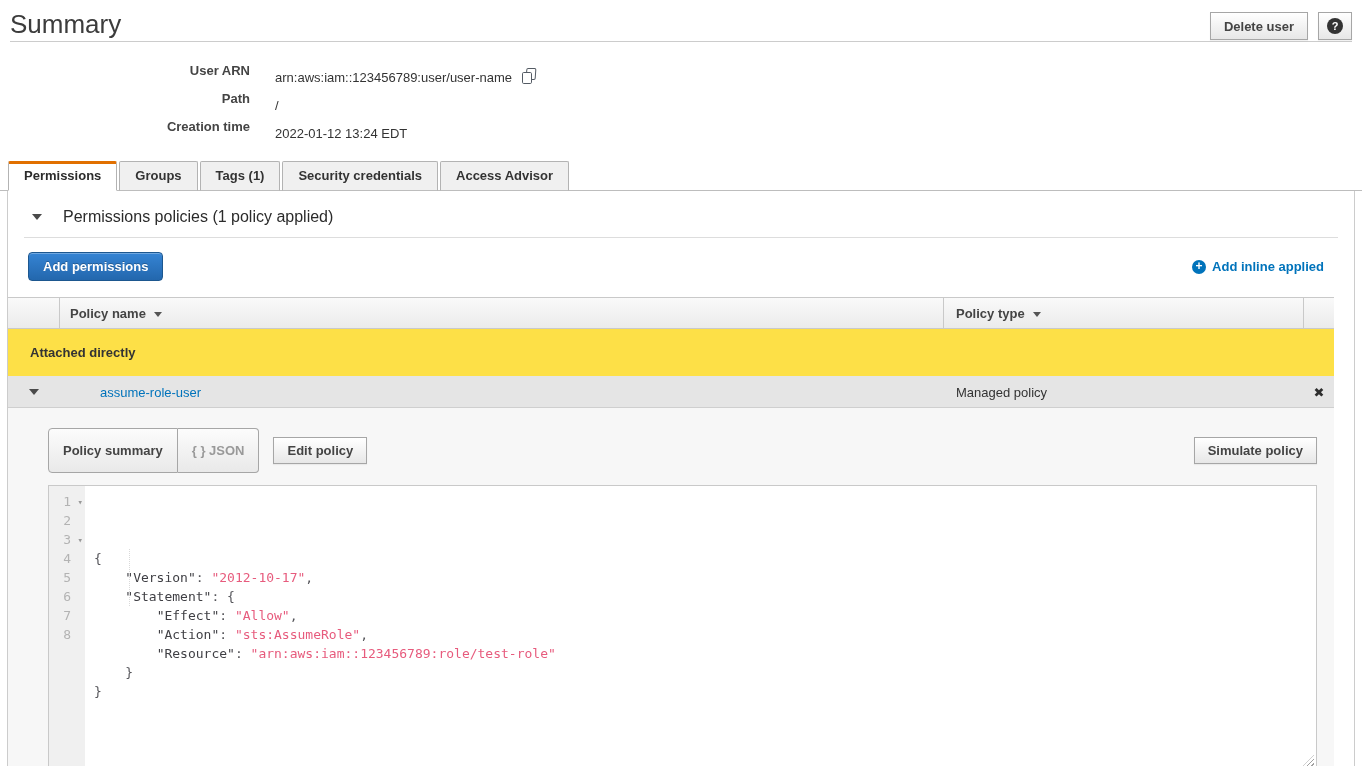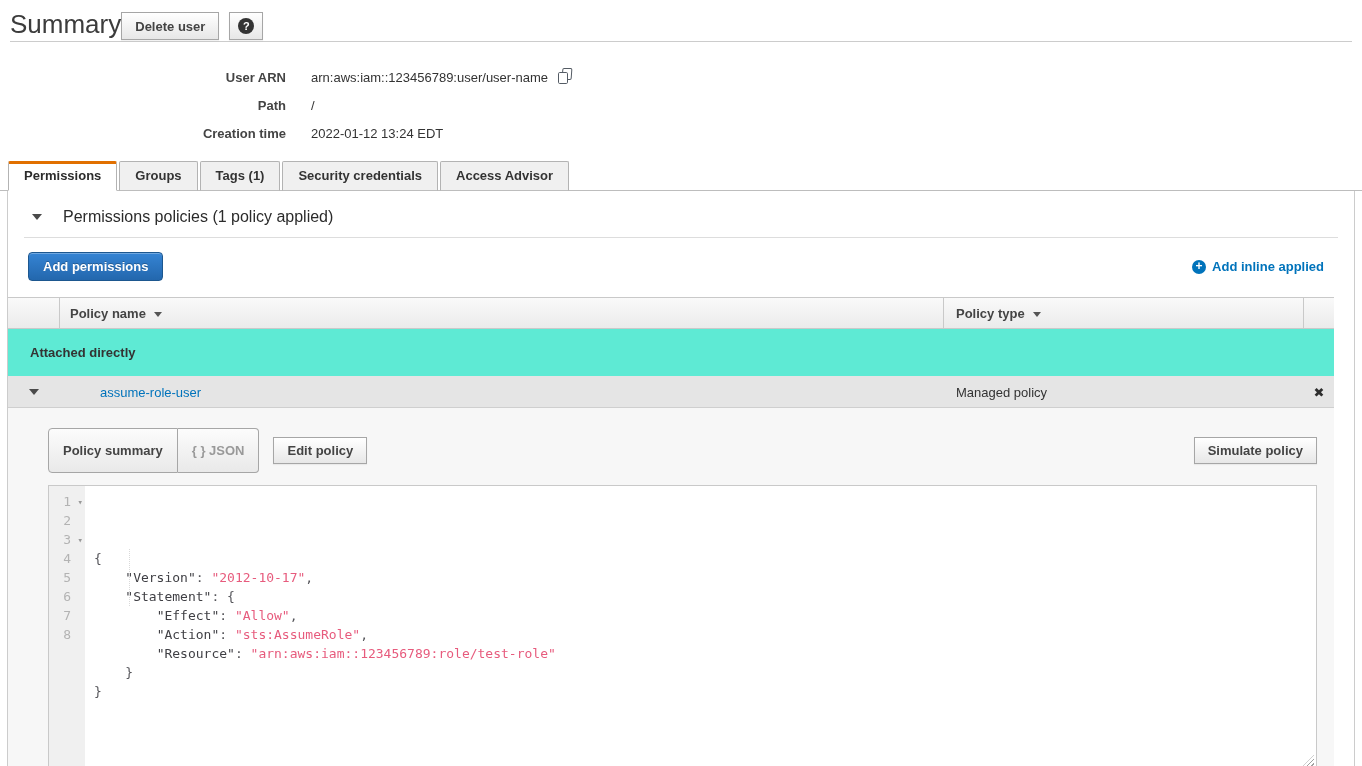--- a/index.html
+++ b/index.html
@@ -5,40 +5,40 @@
   * { box-sizing: border-box; }
   html,body { margin:0; padding:0; }
   body {
     width:1362px; height:766px; overflow:hidden;
     background:#fff; color:#333;
     font-family:"Liberation Sans","DejaVu Sans",sans-serif;
     font-size:13px;
   }
 
   
-  .page-header { display:flex; align-items:flex-start;
+  .page-header { display:flex; justify-content:space-between; align-items:flex-start;
     padding:9px 10px 0 10px; height:41px; }
   .page-title { font-size:26px; color:#3c3c3c; font-weight:400; line-height:30px; }
   .header-actions { display:flex; gap:10px; margin-top:3px; }
   .btn {
     background:linear-gradient(#ffffff,#e7e7e7);
     border:1px solid #a6a6a6; border-radius:0;
     font-weight:bold; font-size:13px; color:#444;
     padding:5px 13px; cursor:pointer; line-height:15px;
     box-shadow:0 1px 1px rgba(0,0,0,0.05);
     font-family:inherit;
   }
   .btn-help { padding:5px 8px; display:flex; align-items:center; }
   .q-circle { display:inline-block; width:16px; height:16px; background:#333; color:#fff;
     border-radius:50%; font-size:11px; line-height:16px; text-align:center; font-weight:bold; }
   .header-divider { border-bottom:1px solid #ccc; margin:0 10px; }
 
   
   .info-section { padding:21px 0 0 0; height:119px; }
-  .info-row { display:flex; align-items:center; height:28px;padding-left:36px; }
+  .info-row { display:flex; height:28px; }
   .info-label { width:250px; text-align:right; font-weight:bold; color:#444; }
   .info-value { margin-left:25px; color:#333; display:flex; align-items:center; gap:9px; }
   .copy-icon { display:inline-block; cursor:pointer; margin-top:1px; }
 
   
   .tabs-bar { display:flex; align-items:flex-end; padding-left:8px; border-bottom:1px solid #bdbdbd; height:30px; }
   .tab {
     background:#f0f0f0; border:1px solid #b3b3b3; border-bottom:1px solid #bdbdbd;
     margin-right:2px; margin-bottom:-1px;
     padding:6px 15px 7px 15px; font-size:13px; font-weight:bold; color:#333;
@@ -80,21 +80,21 @@
     border-top:1px solid #c9c9c9; border-bottom:1px solid #c9c9c9; font-weight:bold; color:#444;text-align:right; }
   .hcell { display:flex; align-items:center; gap:8px; height:100%; }
   .col-toggle { width:52px; border-right:1px solid #c9c9c9; }
   .col-name { flex:1; padding-left:10px; border-right:1px solid #c9c9c9; }
   .col-type { width:360px; padding-left:12px; border-right:1px solid #c9c9c9; }
   .col-x { width:30px; justify-content:center; }
   .sort-caret { width:0; height:0; border-left:4px solid transparent; border-right:4px solid transparent;
     border-top:5px solid #555; margin-top:2px; cursor:pointer; }
 
   .group-row { height:48px; display:flex; align-items:center; padding-left:22px;
-    font-weight:bold; color:#333; background:#5eead4; border-bottom:1px solid #e5e5e5; }
+    font-weight:bold; color:#333; background:#fde047; border-bottom:1px solid #e5e5e5; }
 
   .policy-row { height:30px; display:flex; align-items:center; background:#e5e5e5; }
   .rcell { display:flex; align-items:center; height:100%; }
   .row-toggle { width:52px; justify-content:center; cursor:pointer; }
   .row-name { flex:1; padding-left:40px; }
   .row-type { width:360px; padding-left:12px; color:#333; }
   .row-x { width:30px; justify-content:center; font-weight:bold; color:#2e2e2e; cursor:pointer; font-size:13px; }
   .policy-link { color:#0073bb; text-decoration:none; cursor:pointer; }
 
   

